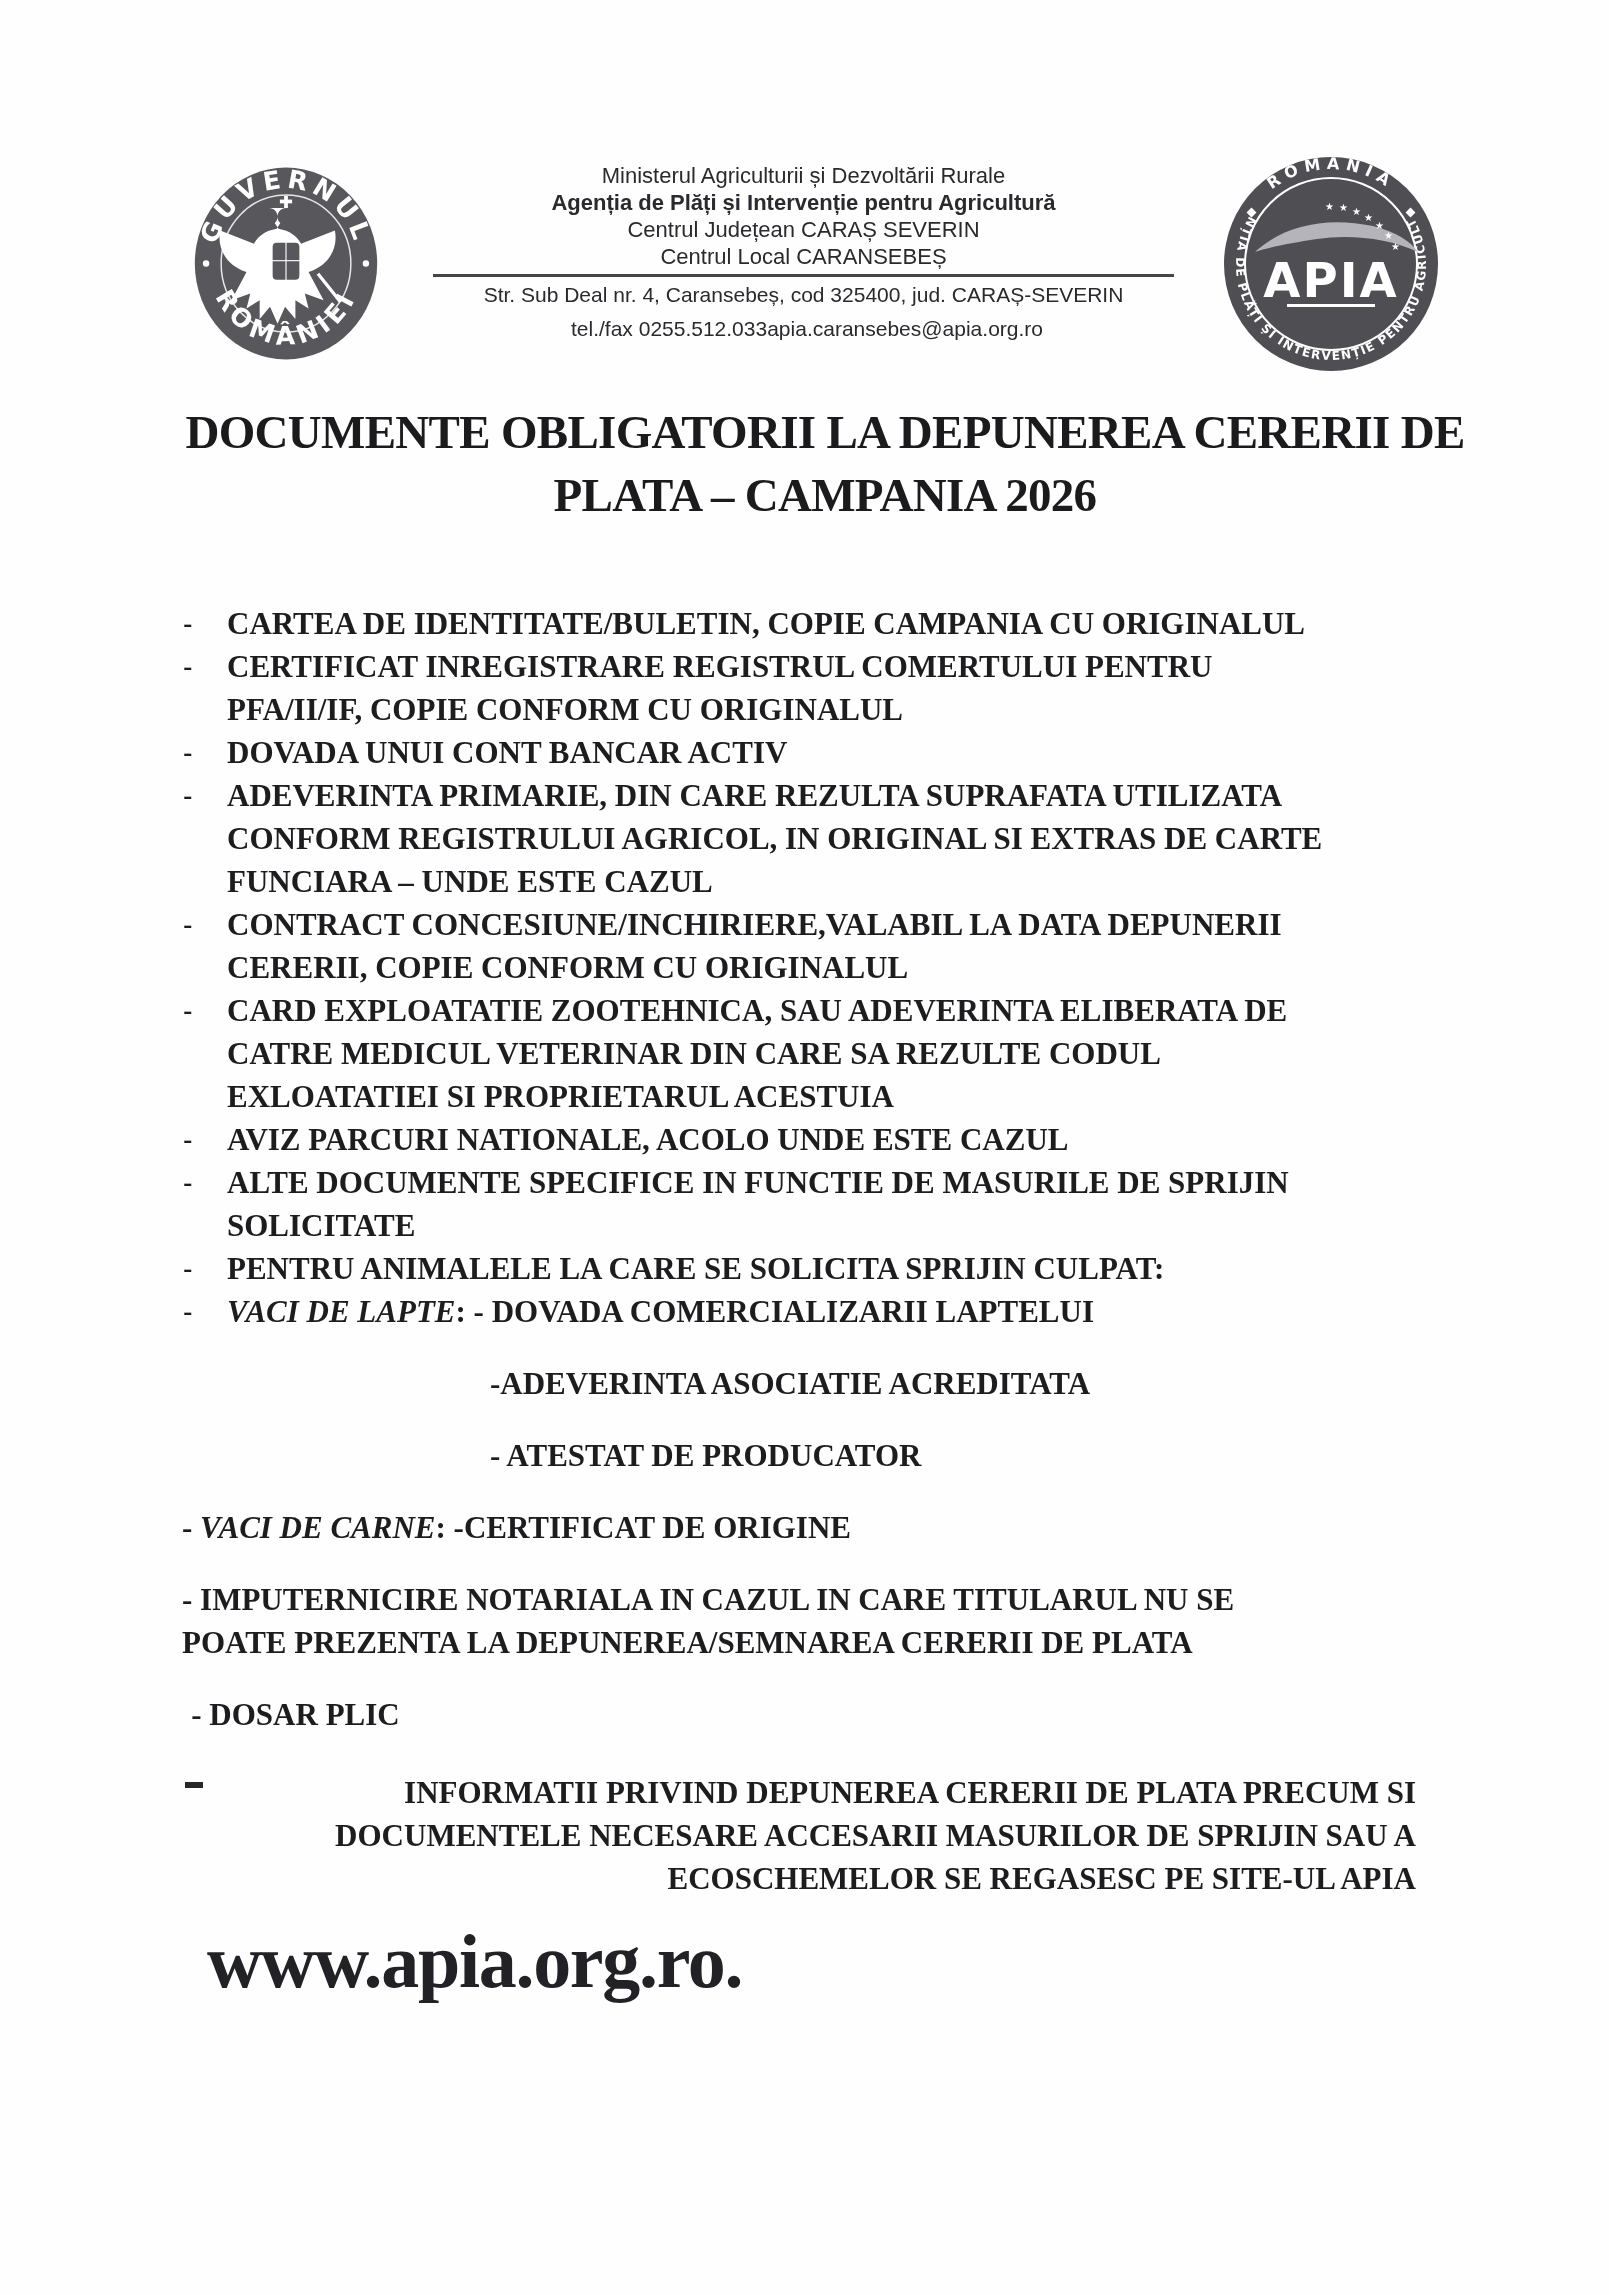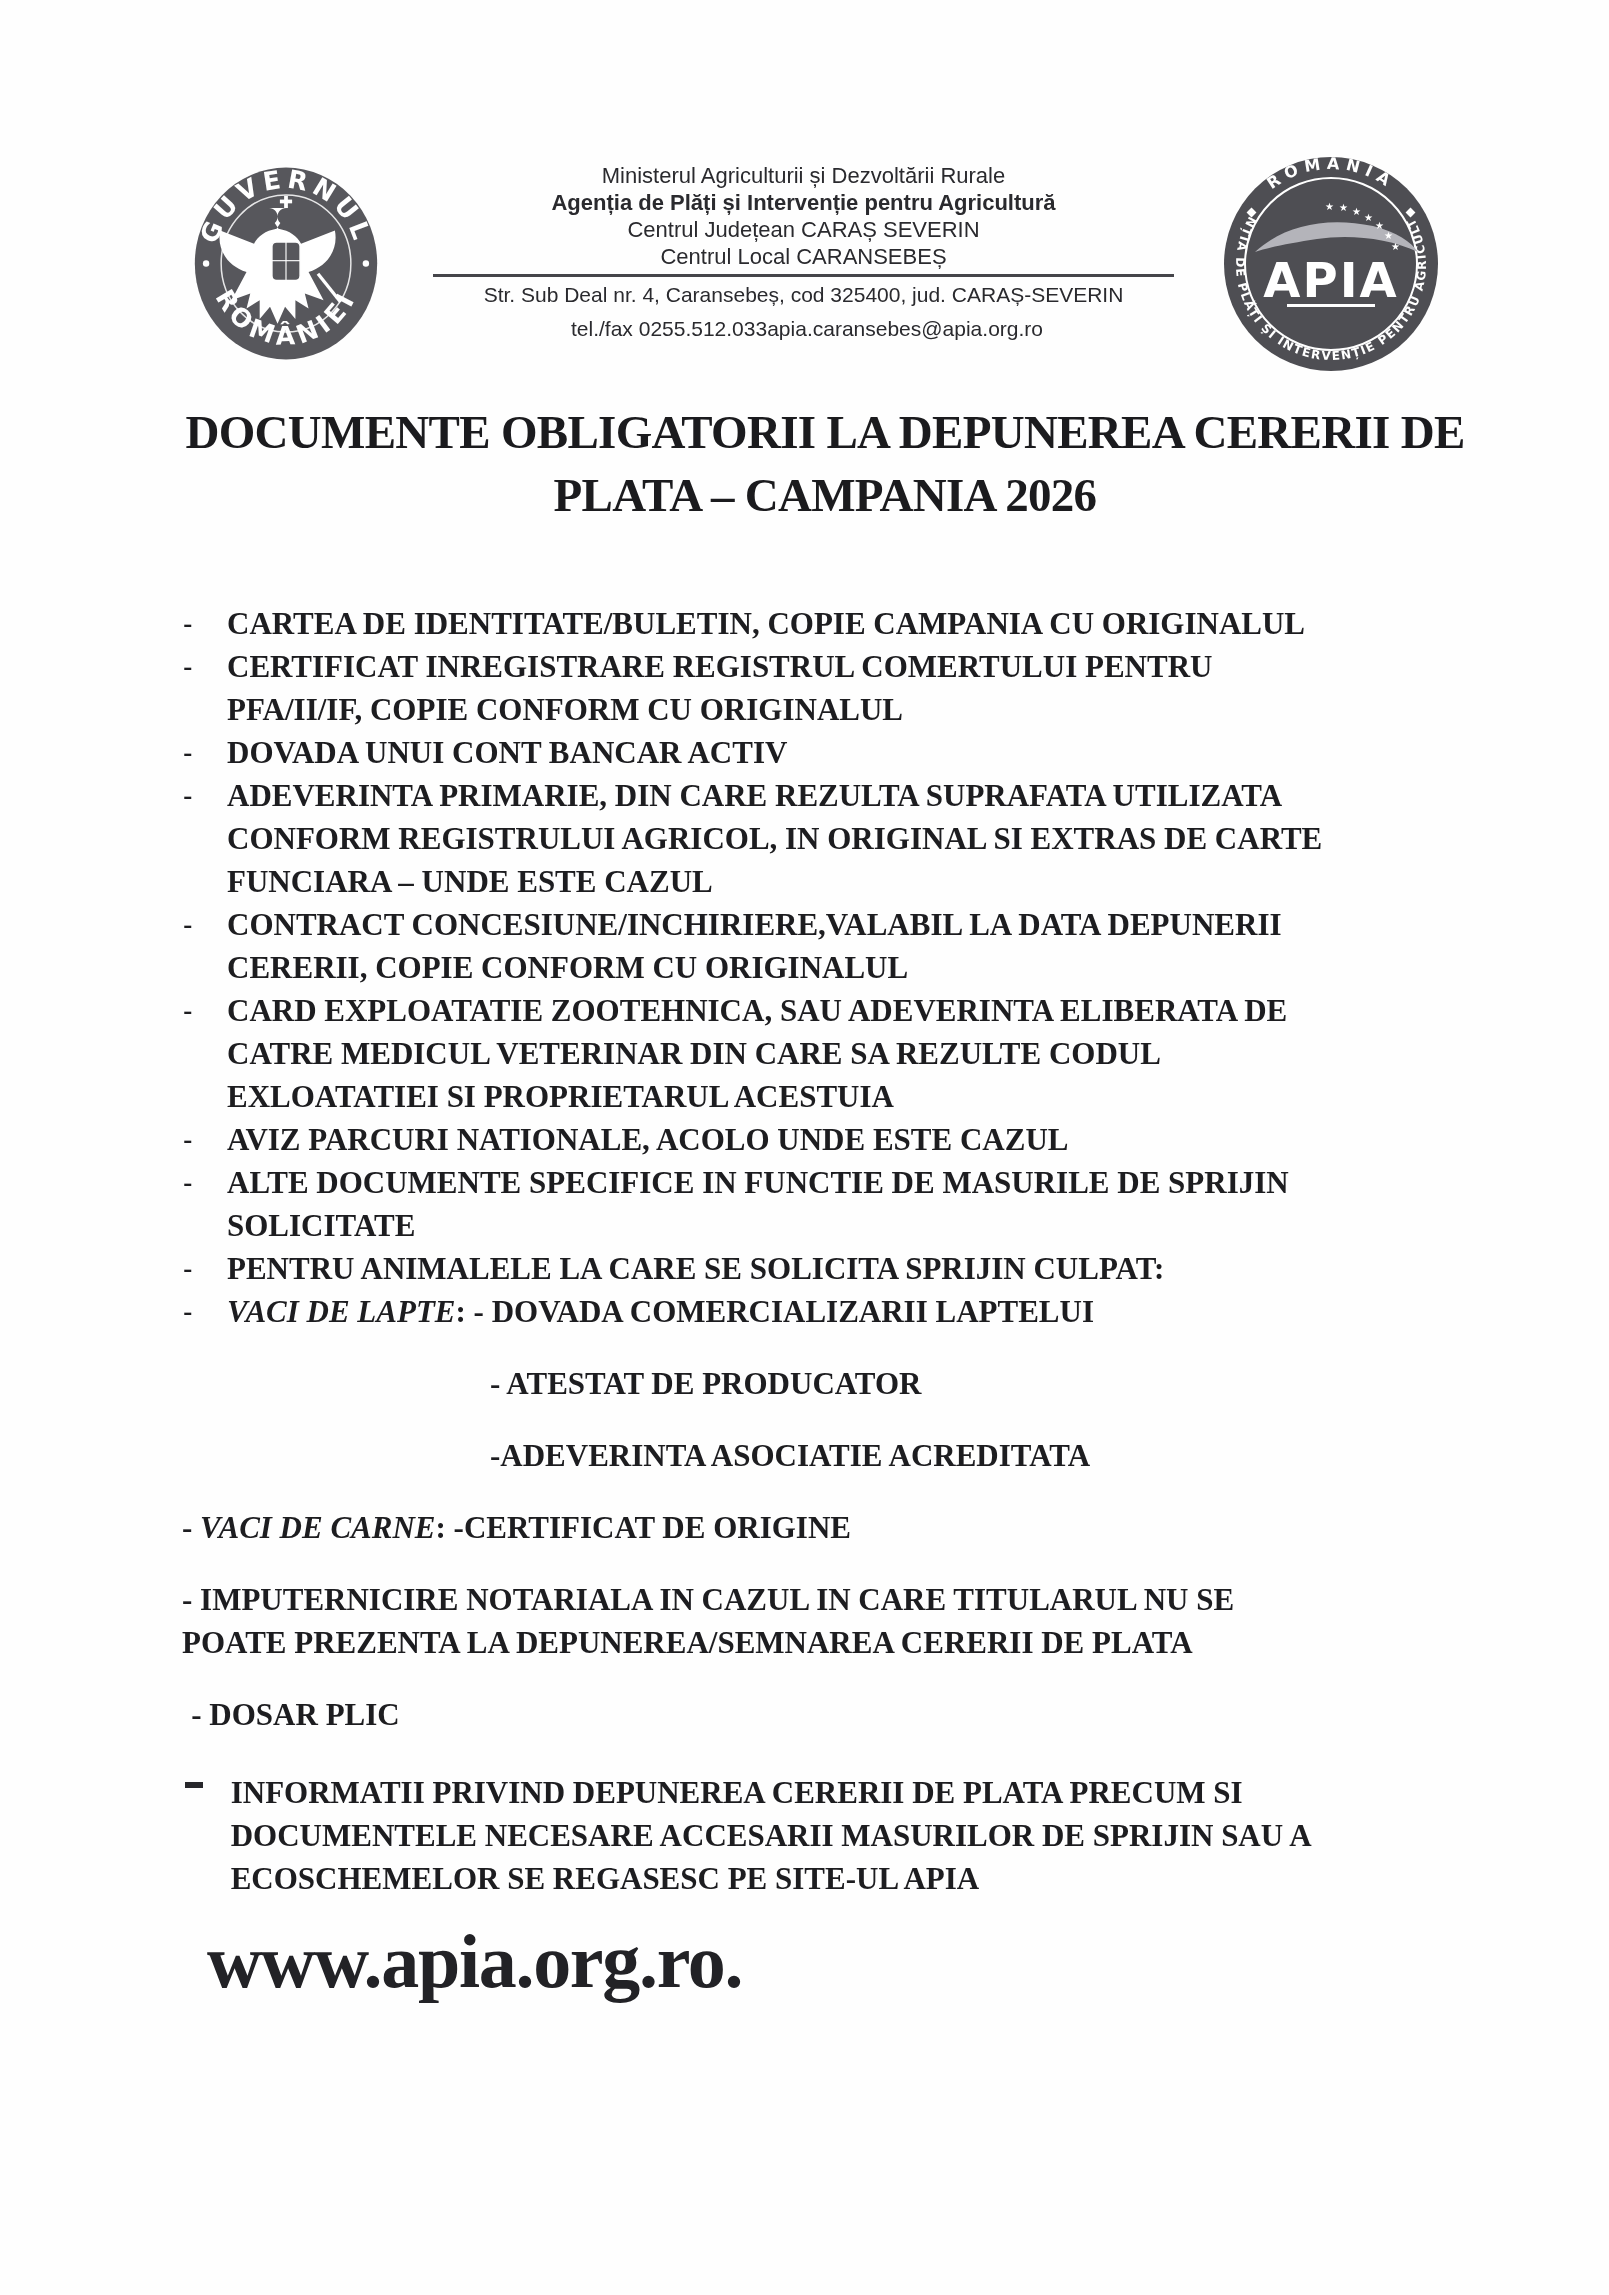--- a/index.html
+++ b/index.html
@@ -36,21 +36,21 @@
   ul.doc-list { list-style:none; }
   ul.doc-list li { display:flex; }
   .b { flex:none; width:45px; font-weight:bold; font-size:27px; padding-left:1.3px; }
   .t { flex:1; white-space:pre-line; }
   .it { font-style:italic; }
   .indent { margin-left:308px; margin-top:29px; }
   .note { margin-top:29px; white-space:pre-line; }
   .dosar { margin-left:9.3px; }
   .info { margin-top:35px; display:flex; }
   .info-dash { flex:none; width:18px; height:6px; background:#27272b; margin:10.7px 28px 0 2.7px; }
-  .info-text { flex:1; white-space:pre-line; }
+  .info-text { flex:1; white-space:pre-line;text-align:right; }
   .website { margin-top:20px; margin-left:25px; font-size:76px; line-height:83px; letter-spacing:-1.3px; color:#222226; }
   svg text { font-family:"DejaVu Sans", sans-serif; }
 </style>
 </head>
 <body>
 
 <div class="page">
 
   <div class="seal-gov">
     <svg viewBox="0 0 200 210" width="188" height="199">
@@ -171,22 +171,22 @@
       <li>
         <span class="b">-</span>
         <span class="t">PENTRU ANIMALELE LA CARE SE SOLICITA SPRIJIN CULPAT:</span>
       </li>
       <li>
         <span class="b">-</span>
         <span class="t"><span class="it">VACI DE LAPTE</span><span>: - DOVADA COMERCIALIZARII LAPTELUI</span></span>
       </li>
     </ul>
 
+    <div class="indent">-ADEVERINTA ASOCIATIE ACREDITATA</div>
     <div class="indent">- ATESTAT DE PRODUCATOR</div>
-    <div class="indent">-ADEVERINTA ASOCIATIE ACREDITATA</div>
 
     <div class="note"><span>- </span><span class="it">VACI DE CARNE</span><span>: -CERTIFICAT DE ORIGINE</span></div>
 
 
     <div class="note">- IMPUTERNICIRE NOTARIALA IN CAZUL IN CARE TITULARUL NU SE
 POATE PREZENTA LA DEPUNEREA/SEMNAREA CERERII DE PLATA</div>
 
     <div class="note dosar">- DOSAR PLIC</div>
 
     <div class="info">

